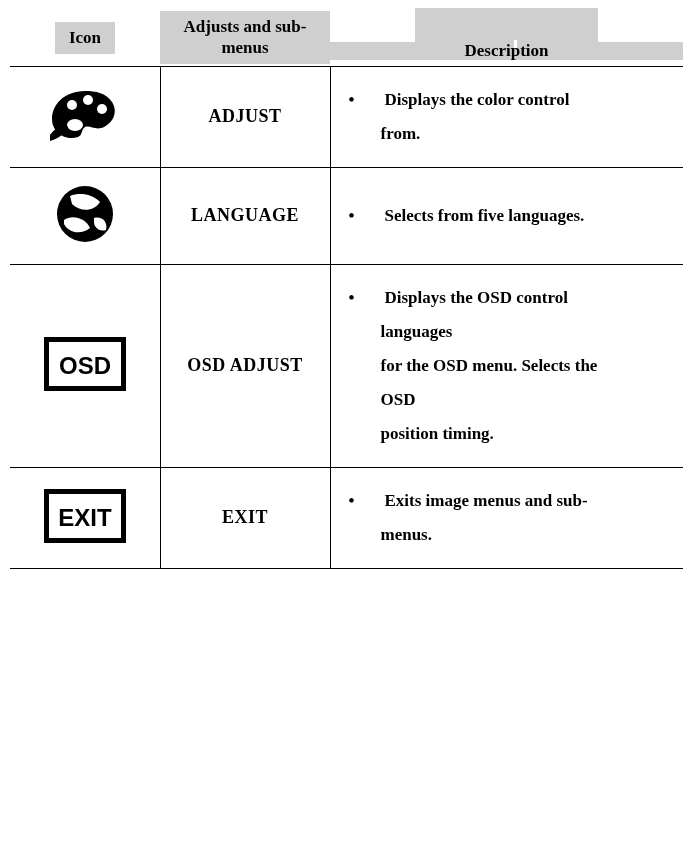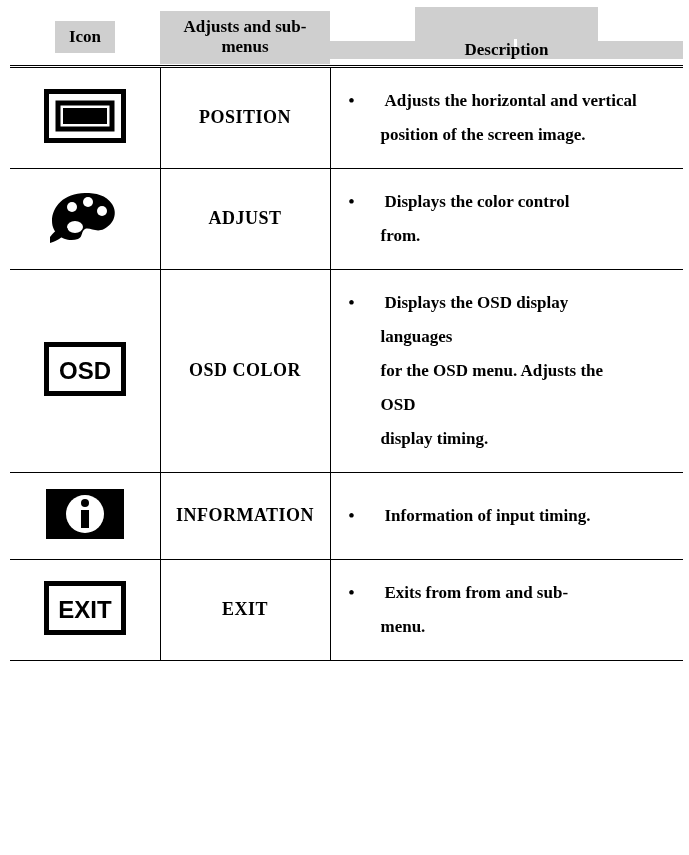--- a/index.html
+++ b/index.html
@@ -73,38 +73,20 @@
           <div class="bar-bot">
             <span class="notch"></span>
             <span class="desc-text">Description</span>
           </div>
         </div>
       </th>
     </tr>
   </thead>
   <tbody>
 
-    <tr class="first-row">
-      <td class="icon">
-        <span class="icon-box">
-          <svg width="82" height="54" viewBox="0 0 82 54">
-            <rect x="2" y="2" width="78" height="50" fill="none" stroke="#000" stroke-width="6"></rect>
-            <rect x="14" y="14" width="54" height="26" fill="none" stroke="#000" stroke-width="5"></rect>
-            <rect x="19" y="19" width="44" height="16" fill="#000"></rect>
-          </svg>
-        </span>
-      </td>
-      <td class="name">
-        <span>POSITION</span>
-      </td>
-      <td class="desc">
-        <span class="bullet">Adjusts the horizontal and vertical</span>
-        <span class="cont">position of the screen image.</span>
-      </td>
-    </tr>
 
     <tr>
       <td class="icon">
         <span class="icon-box">
           <svg width="82" height="60" viewBox="0 0 82 60">
             <path d="M41 6 C20 6 8 20 8 34 C8 48 22 56 34 52 C39 50 37 44 41 42 C46 40 52 46 60 42 C70 37 74 26 68 17 C62 8 52 6 41 6 Z" fill="#000"></path>
             <circle cx="28" cy="20" r="5" fill="#fff"></circle>
             <circle cx="44" cy="15" r="5" fill="#fff"></circle>
             <circle cx="58" cy="24" r="5" fill="#fff"></circle>
             <ellipse cx="31" cy="40" rx="8" ry="6" fill="#fff"></ellipse>
@@ -114,74 +96,74 @@
       </td>
       <td class="name">
         <span>ADJUST</span>
       </td>
       <td class="desc">
         <span class="bullet">Displays the color control</span>
         <span class="cont">from.</span>
       </td>
     </tr>
 
+    <tr>
+      <td class="icon">
+        <span class="icon-box">
+          <svg width="70" height="64" viewBox="0 0 70 64">
+            <circle cx="35" cy="32" r="28" fill="#000"></circle>
+            <path d="M20 14 C30 10 42 12 50 20 C44 30 30 30 22 22 Z" fill="#fff"></path>
+            <path d="M14 38 C22 32 36 36 40 46 C30 54 18 50 14 42 Z" fill="#fff"></path>
+            <path d="M44 36 C52 34 58 40 56 48 C50 50 44 46 44 40 Z" fill="#fff"></path>
+          </svg>
+        </span>
+      </td>
+      <td class="name">
+        <span>LANGUAGE</span>
+      </td>
+      <td class="desc">
+        <span class="bullet">Selects from five languages.</span>
+      </td>
+    </tr>
 
     <tr>
       <td class="icon">
         <span class="icon-box">
           <svg width="82" height="54" viewBox="0 0 82 54">
             <rect x="2" y="2" width="78" height="50" fill="none" stroke="#000" stroke-width="6"></rect>
             <text x="41" y="37" text-anchor="middle" font-family="Arial Black, Arial, sans-serif" font-size="24" font-weight="900" fill="#000">OSD</text>
           </svg>
         </span>
       </td>
       <td class="name">
-        <span>OSD COLOR</span>
+        <span>OSD ADJUST</span>
       </td>
       <td class="desc">
-        <span class="bullet">Displays the OSD display</span>
+        <span class="bullet">Displays the OSD control</span>
         <span class="cont">languages</span>
-        <span class="cont">for the OSD menu. Adjusts the</span>
+        <span class="cont">for the OSD menu. Selects the</span>
         <span class="cont">OSD</span>
-        <span class="cont">display timing.</span>
+        <span class="cont">position timing.</span>
       </td>
     </tr>
 
-    <tr>
-      <td class="icon">
-        <span class="icon-box">
-          <svg width="82" height="54" viewBox="0 0 82 54">
-            <rect x="2" y="2" width="78" height="50" fill="#000"></rect>
-            <circle cx="41" cy="27" r="19" fill="#fff"></circle>
-            <circle cx="41" cy="16" r="4" fill="#000"></circle>
-            <rect x="37" y="23" width="8" height="18" fill="#000"></rect>
-          </svg>
-        </span>
-      </td>
-      <td class="name">
-        <span>INFORMATION</span>
-      </td>
-      <td class="desc">
-        <span class="bullet">Information of input timing.</span>
-      </td>
-    </tr>
 
     <tr>
       <td class="icon">
         <span class="icon-box">
           <svg width="82" height="54" viewBox="0 0 82 54">
             <rect x="2" y="2" width="78" height="50" fill="none" stroke="#000" stroke-width="6"></rect>
             <text x="41" y="37" text-anchor="middle" font-family="Arial Black, Arial, sans-serif" font-size="24" font-weight="900" fill="#000">EXIT</text>
           </svg>
         </span>
       </td>
       <td class="name">
         <span>EXIT</span>
       </td>
       <td class="desc">
-        <span class="bullet">Exits from from and sub-</span>
-        <span class="cont">menu.</span>
+        <span class="bullet">Exits image menus and sub-</span>
+        <span class="cont">menus.</span>
       </td>
     </tr>
 
   </tbody>
 </table>
 </div>
 
 </body></html>

